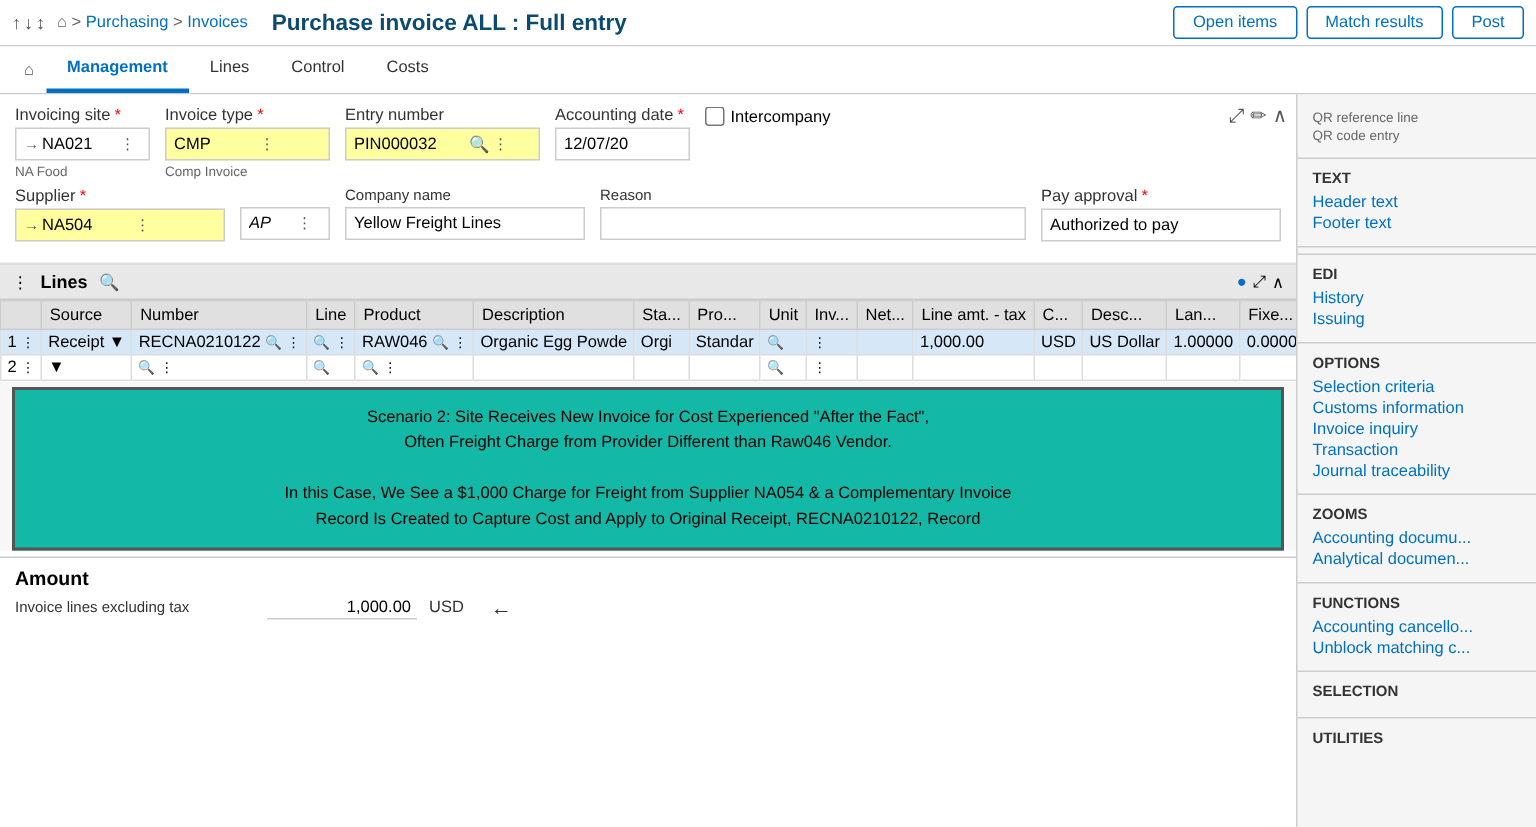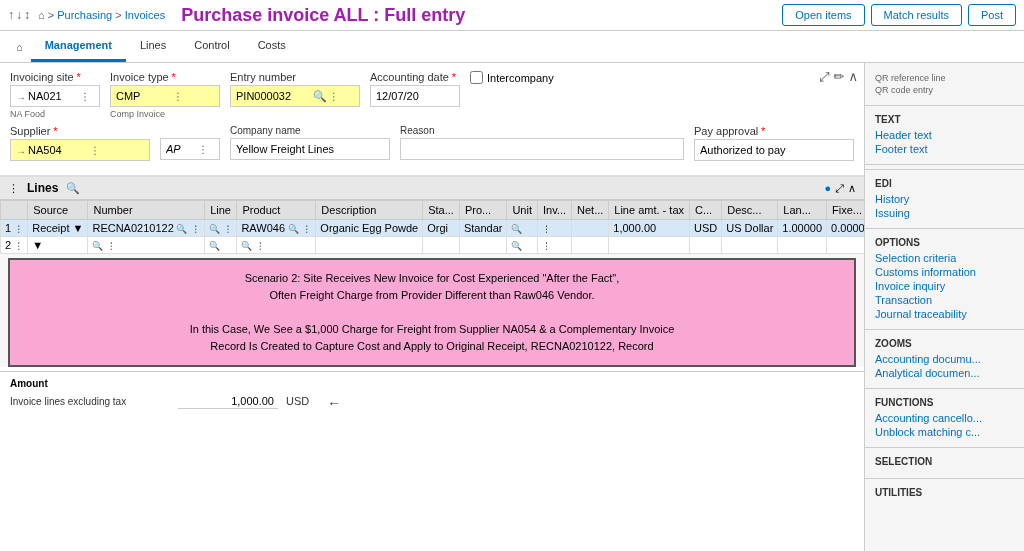--- a/index.html
+++ b/index.html
@@ -3,21 +3,21 @@
   <meta charset="utf-8">
   <style>
     * { box-sizing: border-box; margin: 0; padding: 0; font-family: Arial, sans-serif; font-size: 11px; }
     body { background: #f0f0f0; width: 1024px; height: 551px; overflow: hidden; }
 
     
     .top-bar { background: #fff; border-bottom: 1px solid #ccc; padding: 4px 8px; display: flex; align-items: center; justify-content: space-between; }
     .top-bar-left { display: flex; align-items: center; gap: 8px; }
     .breadcrumb { color: #666; font-size: 11px; }
     .breadcrumb a { color: #0070c0; text-decoration: none; }
-    .page-title { font-size: 18px; font-weight: bold; color: #a21caf; margin-left: 8px; }
+    .page-title { font-size: 15px; font-weight: bold; color: #0c4a6e; margin-left: 8px; }
     .sort-icons { display: flex; gap: 2px; align-items: center; }
     .sort-icon { color: #555; font-size: 12px; cursor: pointer; }
     .top-bar-right { display: flex; gap: 6px; }
     .btn-outline { border: 1.5px solid #0070c0; color: #0070c0; background: #fff; padding: 4px 12px; border-radius: 3px; cursor: pointer; font-size: 11px; }
 
     
     .nav-tabs { background: #fff; border-bottom: 1px solid #ccc; display: flex; align-items: center; padding: 0 8px; }
     .home-icon { padding: 6px 8px; color: #555; cursor: pointer; }
     .tab { padding: 8px 14px; cursor: pointer; color: #333; font-size: 11px; border-bottom: 3px solid transparent; }
     .tab.active { border-bottom: 3px solid #0070c0; color: #0070c0; font-weight: bold; }
@@ -58,36 +58,36 @@
 
     
     .table-container { overflow-x: auto; }
     table { width: 100%; border-collapse: collapse; font-size: 10px; }
     th { background: #e0e0e0; border: 1px solid #ccc; padding: 3px 5px; text-align: left; font-weight: normal; white-space: nowrap; }
     td { border: 1px solid #ddd; padding: 2px 4px; white-space: nowrap; background: #fff; }
     tr.selected td { background: #d6e8f7; }
 
     
     .amount-section { padding: 6px 10px; background: #fff; border-top: 1px solid #ccc; }
-    .amount-title { font-weight: bold; font-size: 10px; margin-bottom: 4px; }
+    .amount-title { font-weight: bold; font-size: 13px; margin-bottom: 4px; }
     .amount-row { display: flex; align-items: center; gap: 8px; }
     .amount-label { font-size: 10px; color: #333; width: 160px; }
     .amount-value { border-bottom: 1px solid #ccc; text-align: right; width: 100px; padding: 1px 4px; font-size: 11px; }
     .currency { font-size: 11px; color: #333; }
 
     
     .right-sidebar { width: 160px; background: #f5f5f5; border-left: 1px solid #ccc; overflow-y: auto; padding: 6px 0; font-size: 10px; }
     .sidebar-group { padding: 4px 10px; }
     .sidebar-group-title { font-weight: bold; color: #333; font-size: 10px; margin-bottom: 3px; }
     .sidebar-link { color: #0070c0; cursor: pointer; padding: 1px 0; display: block; }
     .sidebar-input-label { font-size: 9px; color: #666; margin-bottom: 2px; }
     .sidebar-divider { border-top: 1px solid #ccc; margin: 4px 0; }
 
     .lines-content { position: relative; }
-    .scenario-box { margin: 4px 8px; border: 2px solid #555; background: #f9a8d4; padding: 10px 14px; text-align: center; line-height: 1.55; }
+    .scenario-box { margin: 4px 8px; border: 2px solid #555; background: #14b8a6; padding: 10px 14px; text-align: center; line-height: 1.55; }
 
     
     ::-webkit-scrollbar { width: 6px; height: 6px; }
     ::-webkit-scrollbar-thumb { background: #bbb; }
   </style>
 </head>
 <body>
 
 <div class="top-bar">
   <div class="top-bar-left">

